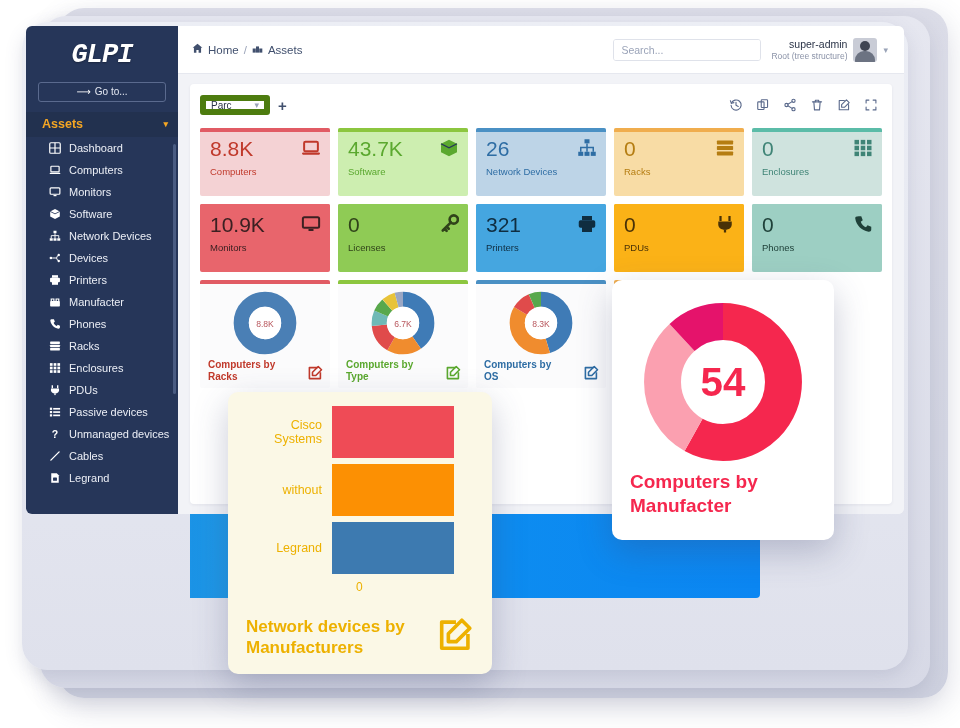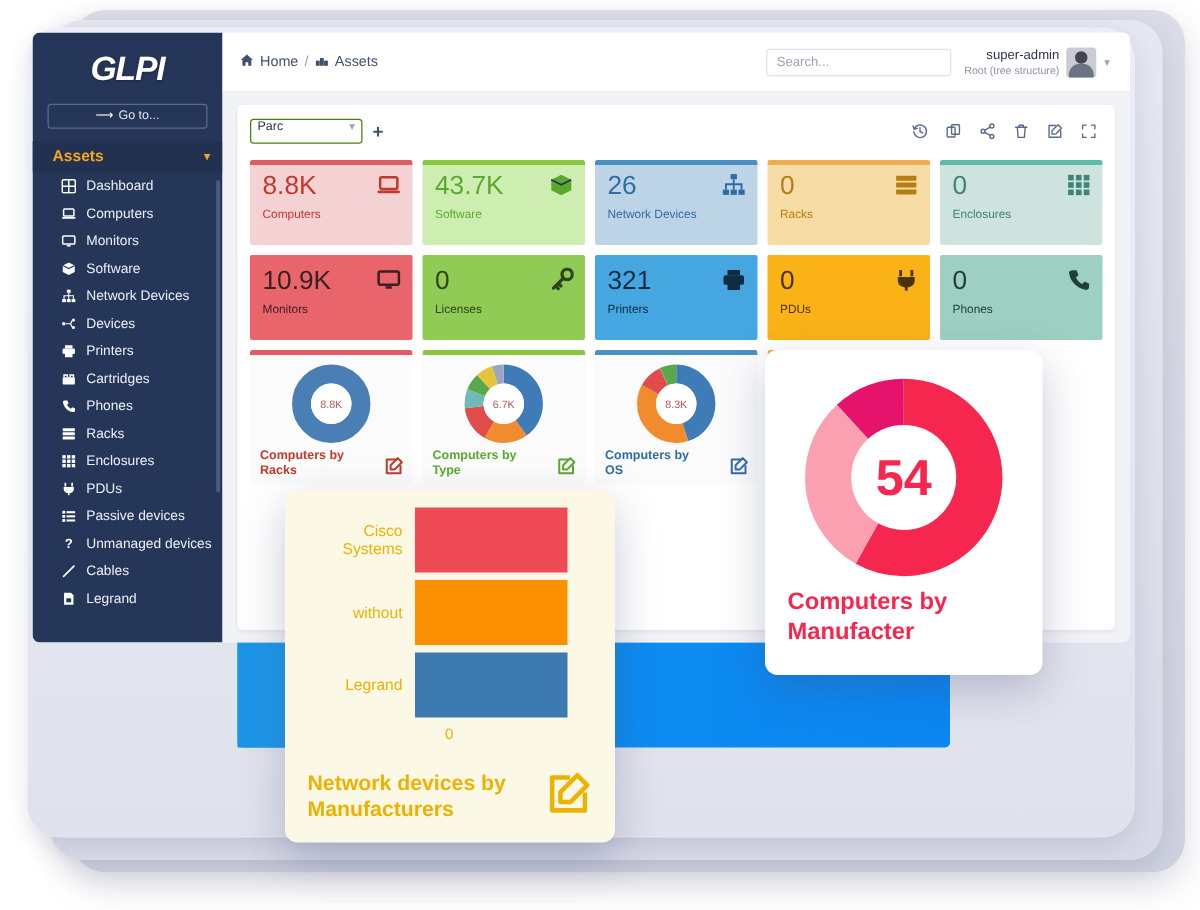--- a/index.html
+++ b/index.html
@@ -39,21 +39,21 @@
     background:#f2f3f7; overflow:hidden; border-radius:6px;
   }
 
   
   #sidebar {
     position:absolute; left:0; top:0; width:152px; height:100%;
     background:#263659; color:#ffffff;
   }
   .glpi-logo {
     text-align:center; padding:14px 0 8px 0;
-    font-family:Liberation Sans, sans-serif;
+    font-family:Liberation Mono, monospace;
     font-size:27px; font-weight:bold; font-style:italic;
     letter-spacing:-1px; color:#ffffff;
     text-shadow:0 1px 2px rgba(0,0,0,.3);
   }
   .goto-btn {
     margin:4px 12px 10px 12px; height:20px; line-height:18px;
     border:1px solid #5a6a8e; border-radius:3px;
     font-size:10px; color:#e4e8f2; text-align:center;
     background:transparent; cursor:pointer;
   }
@@ -114,22 +114,22 @@
                   height:13px; border-radius:9px 9px 0 0; background:#6c7382; }
   .caret { font-size:9px; color:#9aa3b8; }
 
   
   #content { position:absolute; left:152px; top:48px; right:0; bottom:0;
              background:#f2f3f7; padding:10px 12px; }
   #panel { background:#fff; border-radius:4px; height:100%;
            box-shadow:0 1px 3px rgba(60,70,100,.08); padding:8px 10px; }
   #dash-toolbar { display:flex; align-items:center; height:26px; }
   .select-parc {
-    display:flex; align-items:flex-start; width:90px; height:20px;
-    border:1px solid #4d7c0f; border-radius:3px; background:#fff;
+    display:flex; align-items:center; width:70px; height:20px;
+    border:6px solid #4d7c0f; border-radius:3px; background:#fff;
     padding:0 5px; font-size:10px; color:#2b3448; cursor:pointer;
   }
   .select-parc .chev { margin-left:auto; color:#9aa3b8; font-size:9px; }
   .add-btn { margin-left:8px; color:#41506e; font-size:15px;
              line-height:1; cursor:pointer; font-weight:bold;}
   .tool-icons { margin-left:auto; display:flex; gap:13px; margin-right:4px; }
   .tool-icons .ti { width:14px; height:14px; cursor:pointer; }
   .tool-icons svg { width:14px; height:14px; fill:none; stroke:#5b6a8c;
                     stroke-width:1.6; stroke-linecap:round;
                     stroke-linejoin:round; }
@@ -306,21 +306,21 @@
           </span>
           <span>Printers</span>
         </div>
         <div class="nav-item">
           <span class="ic">
             <svg viewBox="0 0 16 16" xmlns="http://www.w3.org/2000/svg">
               <rect x="1.5" y="6.5" width="13" height="7.5" rx="1" fill="#ffffff"></rect>
               <path d="M3 6.5 L3 4 L6.5 4 L6.5 6.5 M9.5 6.5 L9.5 4 L13 4 L13 6.5" fill="none" stroke="#ffffff" stroke-width="1.6"></path>
             </svg>
           </span>
-          <span>Cartridges</span>
+          <span>Manufacter</span>
         </div>
         <div class="nav-item">
           <span class="ic">
             <svg viewBox="0 0 16 16" xmlns="http://www.w3.org/2000/svg">
               <path d="M4.6 1.8 L6.6 1.8 L7.8 5 L6.2 6.2 C7 8.4 8.6 9.9 10.4 10.6 L11.6 9 L14.6 10.2 L14.6 12.4 C14.6 13.6 13.6 14.4 12.4 14.2 C6.8 13.2 2.6 9 1.8 3.6 C1.6 2.5 2.5 1.8 4.6 1.8 Z" fill="#ffffff"></path>
             </svg>
           </span>
           <span>Phones</span>
         </div>
         <div class="nav-item">

